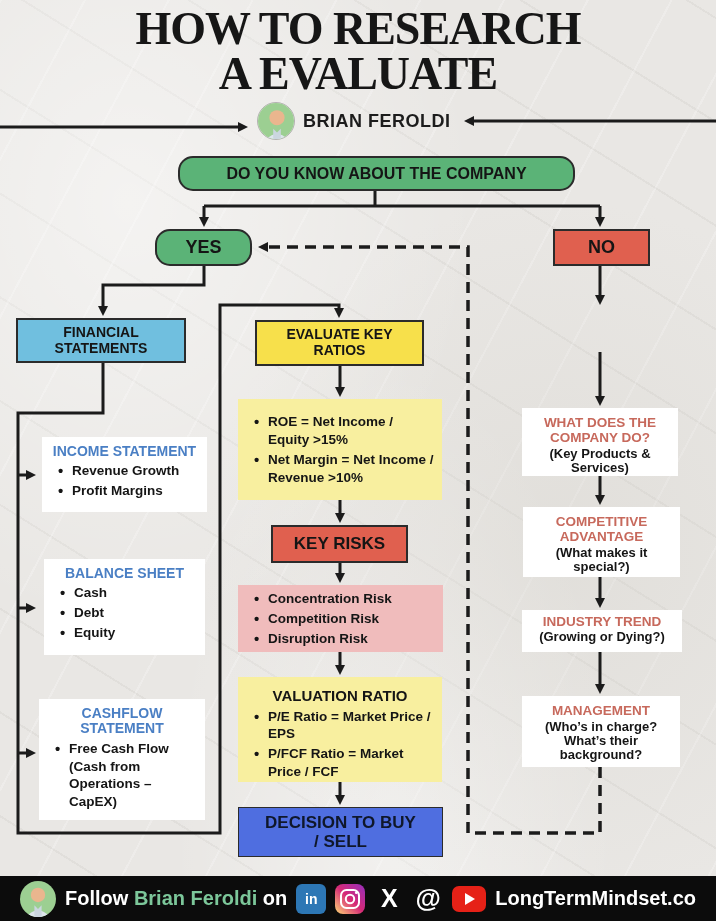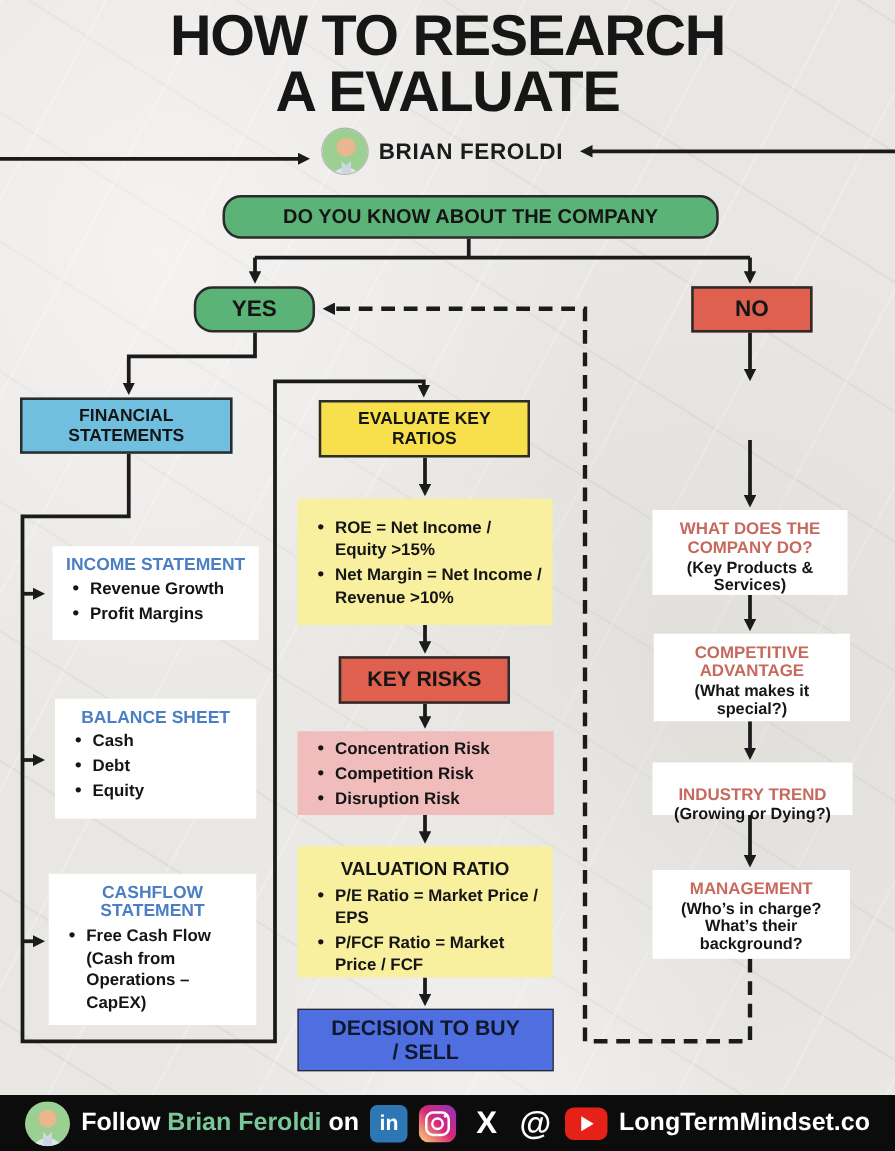--- a/index.html
+++ b/index.html
@@ -11,21 +11,21 @@
       radial-gradient(ellipse at 18% 22%, rgba(255,255,255,.5), transparent 42%),
       radial-gradient(ellipse at 78% 60%, rgba(210,207,200,.35), transparent 45%),
       radial-gradient(ellipse at 55% 90%, rgba(255,255,255,.4), transparent 40%),
       repeating-linear-gradient(118deg, rgba(255,255,255,.22) 0 2px, transparent 2px 74px),
       repeating-linear-gradient(32deg, rgba(175,172,165,.14) 0 2px, transparent 2px 88px);
   }
   .lines{position:absolute;left:0;top:0;z-index:1;}
   .abs{position:absolute;z-index:2;box-sizing:border-box;}
   
   .title{left:0;top:6px;width:716px;text-align:center;color:#161616;
-         font-weight:bold;font-size:46px;line-height:.98;letter-spacing:-1px;}
+         font-weight:bold;font-size:46px;line-height:.98;letter-spacing:-1px;font-family:Liberation Serif, serif;}
   
   .byline-avatar{left:257px;top:102px;width:38px;height:38px;border-radius:50%;
                  overflow:hidden;border:1px solid rgba(0,0,0,.25);}
   .byline-name{left:303px;top:111px;font-size:18px;font-weight:bold;color:#1c1c1c;letter-spacing:.5px;}
   
   .box{display:flex;align-items:center;justify-content:center;text-align:center;
        font-weight:bold;color:#151515;border:2px solid #2b2b2b;line-height:1.12;}
   .green{background:var(--green);border-radius:15px;}
   .red{background:var(--red);}
   .blue{background:var(--blue);}
@@ -46,21 +46,21 @@
               line-height:1.32;color:#151515;margin-bottom:2px;}
   ul.blist li::before{content:"\2022";position:absolute;left:0;top:-1px;font-size:15px;}
   
   .footer{left:0;top:876px;width:716px;height:45px;background:var(--footer-bg);
           display:flex;align-items:center;justify-content:center;gap:9px;z-index:3;}
   .f-avatar{width:36px;height:36px;border-radius:50%;overflow:hidden;flex:0 0 auto;}
   .f-text{color:#fff;font-size:20px;font-weight:bold;white-space:nowrap;}
   .f-green{color:var(--footer-green);}
   .icon{width:30px;height:30px;display:flex;align-items:center;justify-content:center;
         font-weight:bold;flex:0 0 auto;}
-  .icon.li{background:var(--linkedin-blue);border-radius:6px;color:#fff;font-size:17px;}
+  .icon.li{background:var(--linkedin-blue);border-radius:6px;color:#fff;font-size:14px;}
   .icon.x{color:#fff;font-size:25px;}
   .icon.th{color:#fff;font-size:26px;}
   .icon.yt{width:34px;height:26px;background:var(--youtube-red);border-radius:7px;}
   .play{width:0;height:0;border-left:10px solid #fff;border-top:6px solid transparent;
         border-bottom:6px solid transparent;margin-left:2px;}
 </style>
 </head>
 <body>
 
 <div class="canvas">
@@ -197,21 +197,21 @@
   <div class="abs panel whitebox" style="left:522px;top:408px;width:156px;height:68px;padding:8px 8px;">
     <div class="panel-title t-red" style="font-size:13.5px;margin-bottom:1px;">WHAT DOES THE COMPANY DO?</div>
     <div class="sub">(Key Products &amp; Services)</div>
   </div>
 
   <div class="abs panel whitebox" style="left:523px;top:507px;width:157px;height:70px;padding:8px 8px;">
     <div class="panel-title t-red" style="font-size:13.5px;margin-bottom:1px;">COMPETITIVE ADVANTAGE</div>
     <div class="sub">(What makes it special?)</div>
   </div>
 
-  <div class="abs panel whitebox" style="left:522px;top:610px;width:160px;height:42px;padding:19px 6px;">
+  <div class="abs panel whitebox" style="left:522px;top:610px;width:160px;height:42px;padding:5px 6px;">
     <div class="panel-title t-red" style="font-size:13.5px;margin-bottom:0;">INDUSTRY TREND</div>
     <div class="sub">(Growing or Dying?)</div>
   </div>
 
   <div class="abs panel whitebox" style="left:522px;top:696px;width:158px;height:71px;padding:8px 8px;">
     <div class="panel-title t-red" style="font-size:13.5px;margin-bottom:1px;">MANAGEMENT</div>
     <div class="sub">(Who’s in charge? What’s their background?</div>
   </div>
 
   <div class="abs footer">

